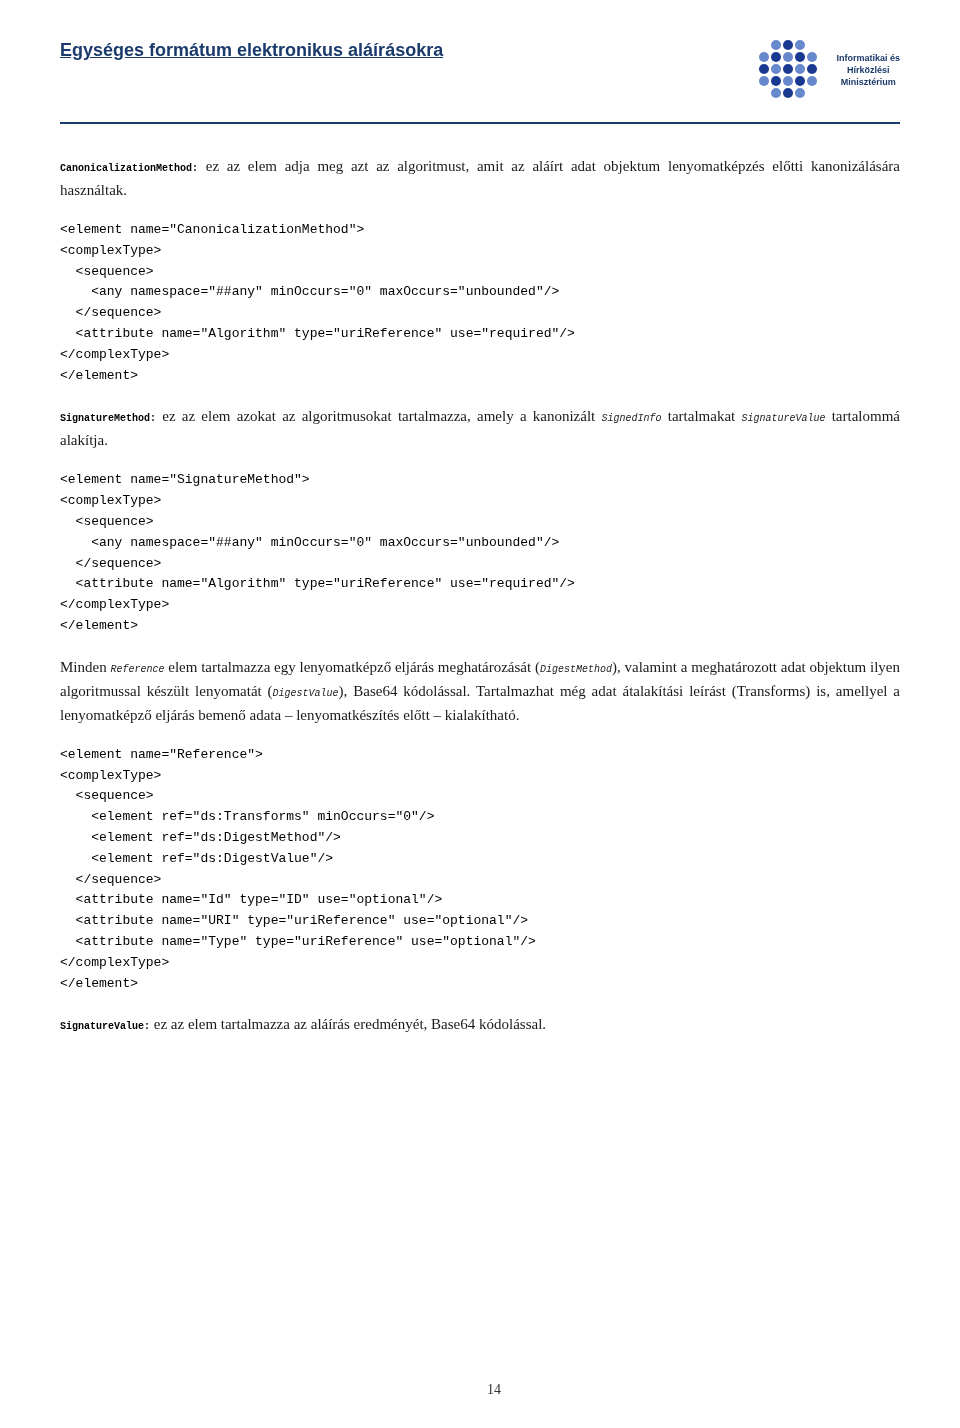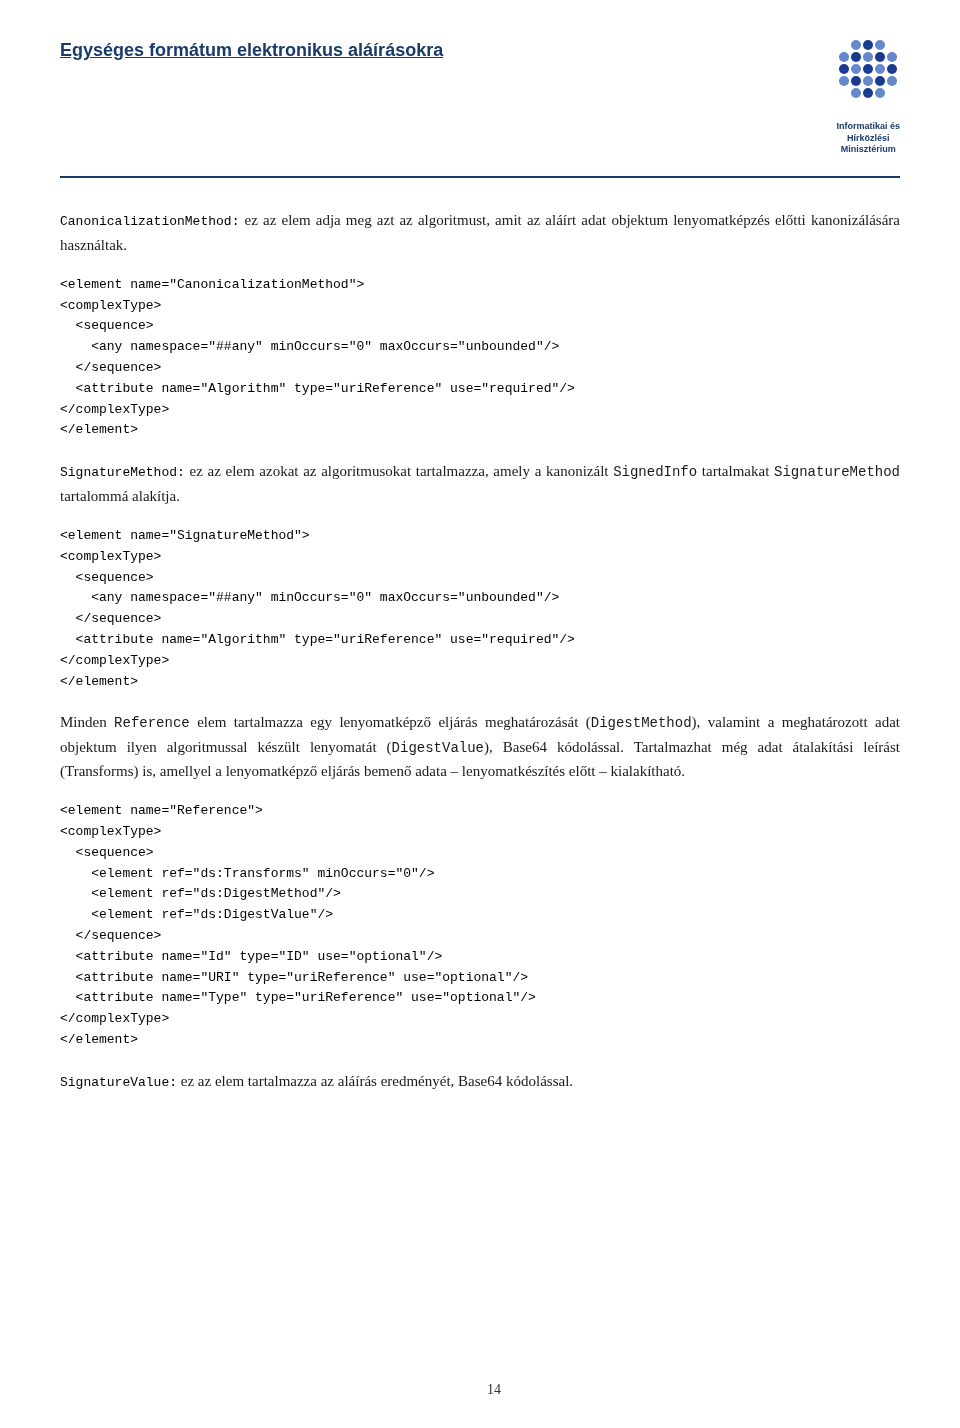--- a/index.html
+++ b/index.html
@@ -35,21 +35,21 @@
       font-family: 'Arial', sans-serif;
       font-size: 18px;
       font-weight: bold;
       color: #1a3a6b;
       text-decoration: underline;
       cursor: pointer;
     }
 
     .logo-container {
       display: flex;
-      flex-direction: column;
+      flex-direction: row;
       align-items: center;
       gap: 19px;
     }
 
     .logo-dots {
       display: grid;
       grid-template-columns: repeat(5, 10px);
       grid-template-rows: repeat(5, 10px);
       gap: 2px;
       margin-bottom: 4px;
@@ -75,22 +75,22 @@
     }
 
     
     .content {
       font-size: 15px;
       line-height: 1.55;
     }
 
     .section-title {
       font-family: 'Courier New', Courier, monospace;
-      font-size: 13px;
-      font-weight: normal;
+      font-size: 10px;
+      font-weight: bold;
       color: #000;
     }
 
     .section-intro {
       font-size: 15px;
       line-height: 1.6;
       margin-bottom: 18px;
       text-align: justify;
     }
 
@@ -105,21 +105,22 @@
 
     .description-para {
       font-size: 15px;
       line-height: 1.6;
       text-align: justify;
       margin-bottom: 14px;
     }
 
     code.inline {
       font-family: 'Courier New', Courier, monospace;
-      font-size: 14px;
+      font-size: 10px;
+      font-style: italic;
     }
 
     .page-footer {
       position: absolute;
       bottom: 30px;
       left: 0;
       right: 0;
       text-align: center;
       font-size: 14px;
       color: #333;
@@ -182,21 +183,21 @@
 &lt;complexType&gt;
   &lt;sequence&gt;
     &lt;any namespace="##any" minOccurs="0" maxOccurs="unbounded"/&gt;
   &lt;/sequence&gt;
   &lt;attribute name="Algorithm" type="uriReference" use="required"/&gt;
 &lt;/complexType&gt;
 &lt;/element&gt;</pre>
 
     <p class="section-intro">
       <span class="section-title">SignatureMethod:</span>
-      <span> ez az elem azokat az algoritmusokat tartalmazza, amely a kanonizált </span><code class="inline">SignedInfo</code><span> tartalmakat </span><code class="inline">SignatureMethod</code><span> tartalommá alakítja.</span>
+      <span> ez az elem azokat az algoritmusokat tartalmazza, amely a kanonizált </span><code class="inline">SignedInfo</code><span> tartalmakat </span><code class="inline">SignatureValue</code><span> tartalommá alakítja.</span>
     </p>
 
 
     <pre class="code-block">&lt;element name="SignatureMethod"&gt;
 &lt;complexType&gt;
   &lt;sequence&gt;
     &lt;any namespace="##any" minOccurs="0" maxOccurs="unbounded"/&gt;
   &lt;/sequence&gt;
   &lt;attribute name="Algorithm" type="uriReference" use="required"/&gt;
 &lt;/complexType&gt;

